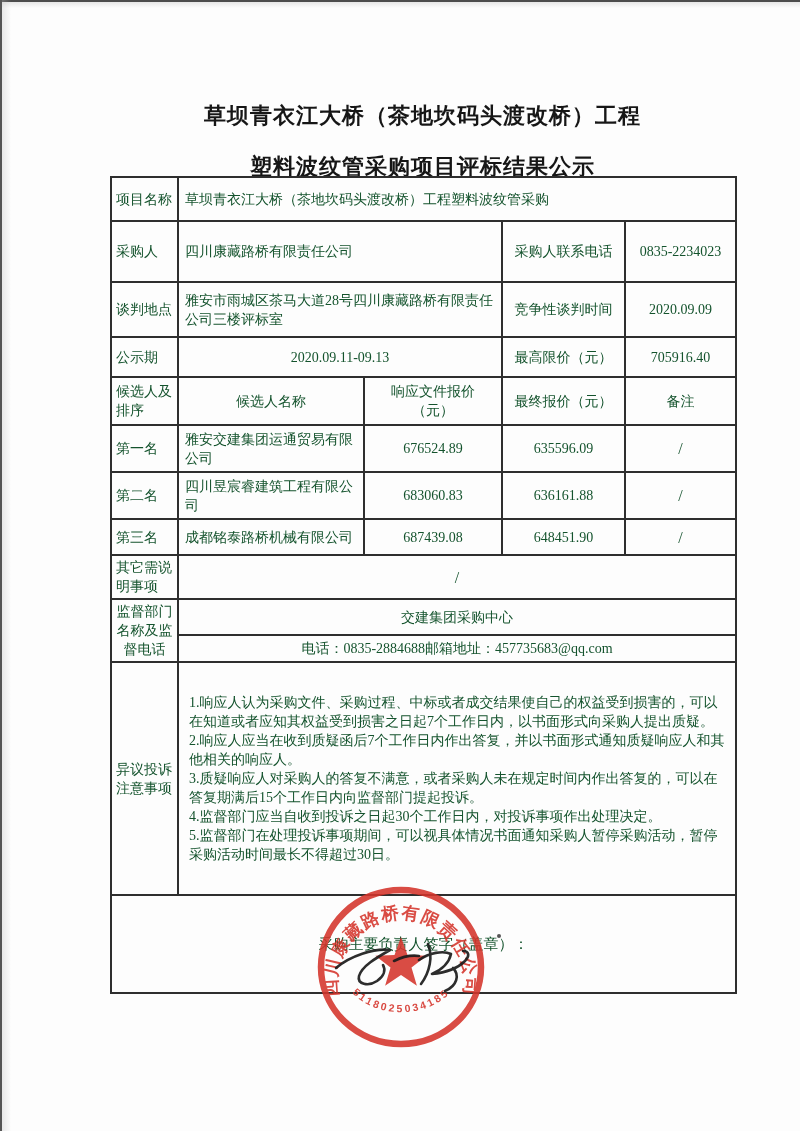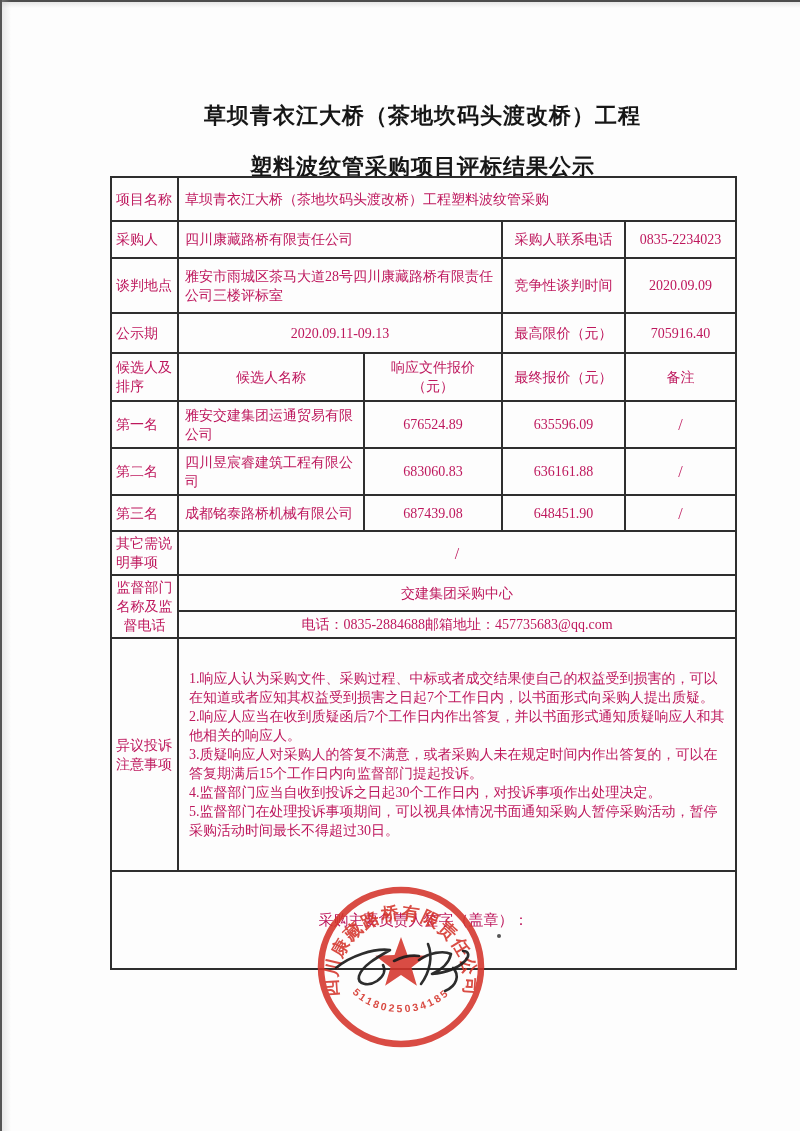--- a/index.html
+++ b/index.html
@@ -25,21 +25,21 @@
   }
   .title1{top:101px;}
   .title2{top:152px;}
 
   table.doc-table{
     position:absolute;left:110px;top:176px;width:625px;
     border-collapse:collapse;table-layout:fixed;
   }
   .doc-table td{
     border:2px solid #2e2e2e;
-    font-size:14px;color:#be185d;
+    font-size:14px;color:#14532d;
     padding:2px 6px;vertical-align:middle;
     line-height:19px;
     overflow:hidden;
   }
   .doc-table td.label{
     padding:2px 4px;
     white-space:pre-line;
   }
   .doc-table td.center{text-align:center;}
   .doc-table td.prewrap{white-space:pre-line;}
@@ -71,21 +71,21 @@
         <col style="width:186px">
         <col style="width:138px">
         <col style="width:123px">
         <col style="width:111px">
     </colgroup>
     <tbody>
       <tr style="height:44px">
         <td class="label">项目名称</td>
         <td colspan="4">草坝青衣江大桥（茶地坎码头渡改桥）工程塑料波纹管采购</td>
       </tr>
-      <tr style="height:37px">
+      <tr style="height:61px">
         <td class="label">采购人</td>
         <td colspan="2">四川康藏路桥有限责任公司</td>
         <td class="center">采购人联系电话</td>
         <td class="center">0835-2234023</td>
       </tr>
       <tr style="height:55px">
         <td class="label">谈判地点</td>
         <td colspan="2">雅安市雨城区茶马大道28号四川康藏路桥有限责任公司三楼评标室</td>
         <td class="center">竞争性谈判时间</td>
         <td class="center">2020.09.09</td>

